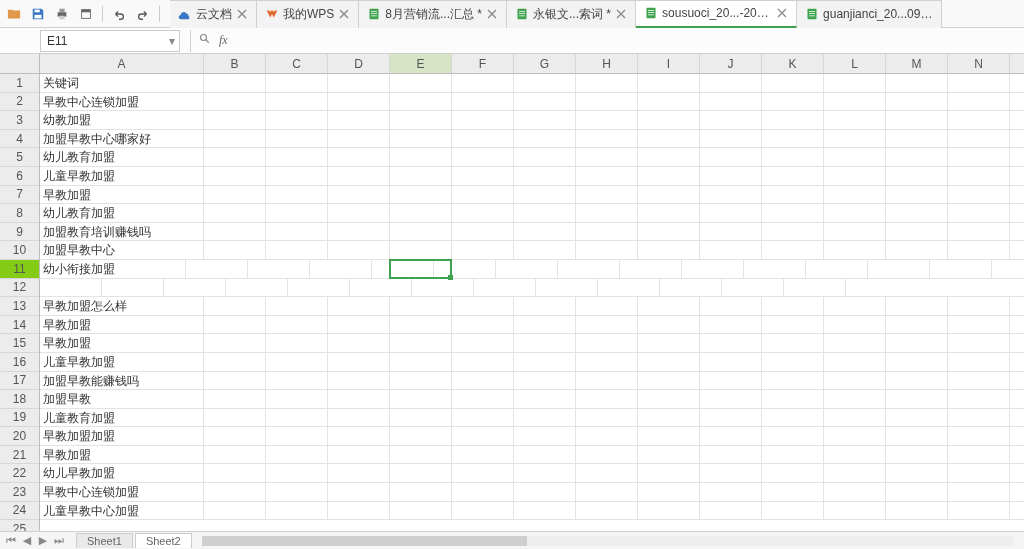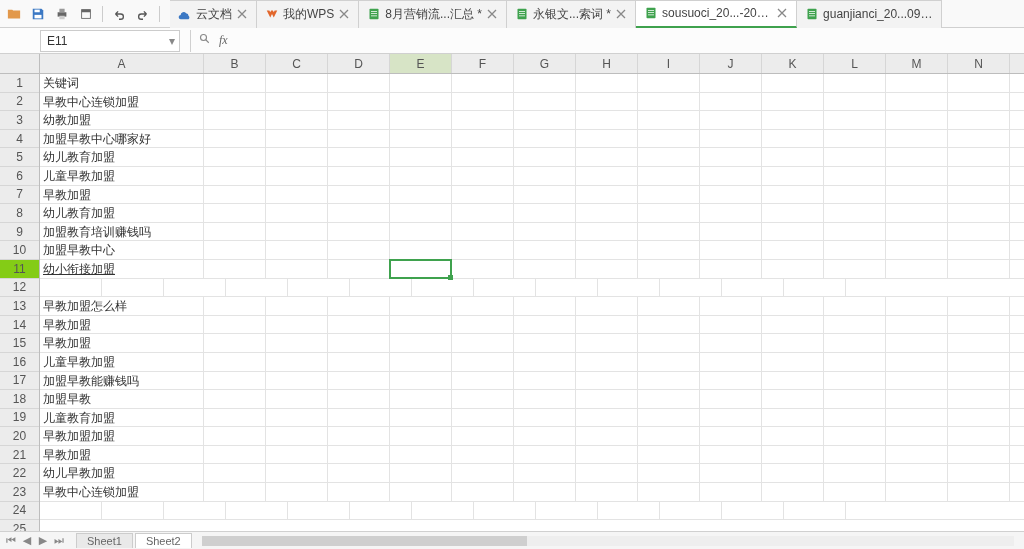--- a/index.html
+++ b/index.html
@@ -571,21 +571,21 @@
         <div class="cell other" style="width: 62px;"></div>
         <div class="cell other" style="width: 62px;"></div>
         <div class="cell other" style="width: 62px;"></div>
         <div class="cell other" style="width: 62px;"></div>
         <div class="cell other" style="width: 62px;"></div>
         <div class="cell other" style="width: 62px;"></div>
         <div class="cell other" style="width: 62px;"></div>
         <div class="cell other" style="width: 62px;"></div>
       </div>
       <div class="row">
-        <div class="cell first" style="width: 164px; text-decoration: underline;">幼小衔接加盟</div>
+        <div class="cell first" style="width: 146px;">幼小衔接加盟</div>
         <div class="cell other" style="width: 62px;"></div>
         <div class="cell other" style="width: 62px;"></div>
         <div class="cell other" style="width: 62px;"></div>
         <div class="cell other" style="width: 62px;"></div>
         <div class="cell other" style="width: 62px;"></div>
         <div class="cell other" style="width: 62px;"></div>
         <div class="cell other" style="width: 62px;"></div>
         <div class="cell other" style="width: 62px;"></div>
         <div class="cell other" style="width: 62px;"></div>
         <div class="cell other" style="width: 62px;"></div>
@@ -778,20 +778,21 @@
         <div class="cell other" style="width: 62px;"></div>
         <div class="cell other" style="width: 62px;"></div>
         <div class="cell other" style="width: 62px;"></div>
         <div class="cell other" style="width: 62px;"></div>
         <div class="cell other" style="width: 62px;"></div>
         <div class="cell other" style="width: 62px;"></div>
         <div class="cell other" style="width: 62px;"></div>
         <div class="cell other" style="width: 62px;"></div>
       </div>
       <div class="row">
+        <div class="cell first" style="width: 164px;">儿童早教中心加盟</div>
         <div class="cell other" style="width: 62px;"></div>
         <div class="cell other" style="width: 62px;"></div>
         <div class="cell other" style="width: 62px;"></div>
         <div class="cell other" style="width: 62px;"></div>
         <div class="cell other" style="width: 62px;"></div>
         <div class="cell other" style="width: 62px;"></div>
         <div class="cell other" style="width: 62px;"></div>
         <div class="cell other" style="width: 62px;"></div>
         <div class="cell other" style="width: 62px;"></div>
         <div class="cell other" style="width: 62px;"></div>

